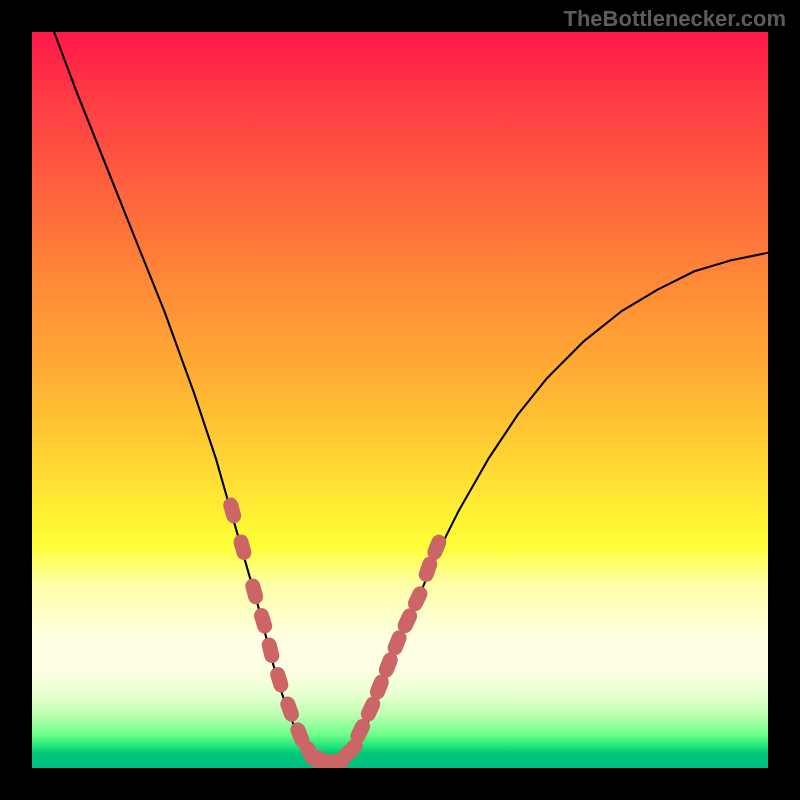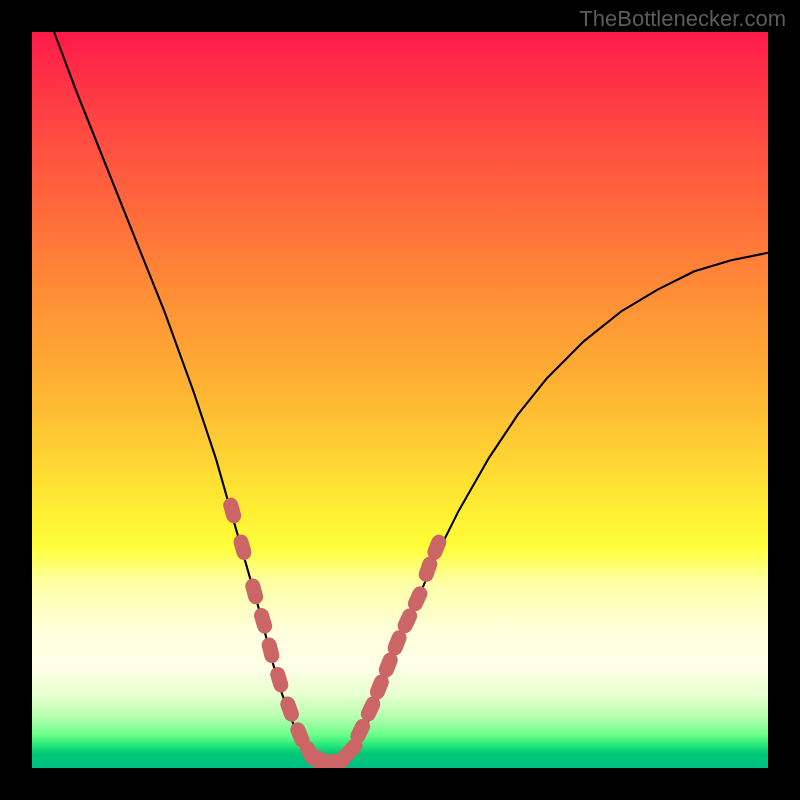--- a/index.html
+++ b/index.html
@@ -60,21 +60,21 @@
     left: 0;
     width: 100%;
     height: 100%;
   }
   .watermark {
     position: absolute;
     top: 6px;
     right: 14px;
     color: #5c5c5c;
     font-size: 22px;
-    font-weight: 400;
+    font-weight: 700;
     letter-spacing: 0px;
     user-select: none;
   }
 </style>
 </head>
 <body>
 
 <div class="frame">
   <div class="plot">
     <div class="gradient-bg"></div>

